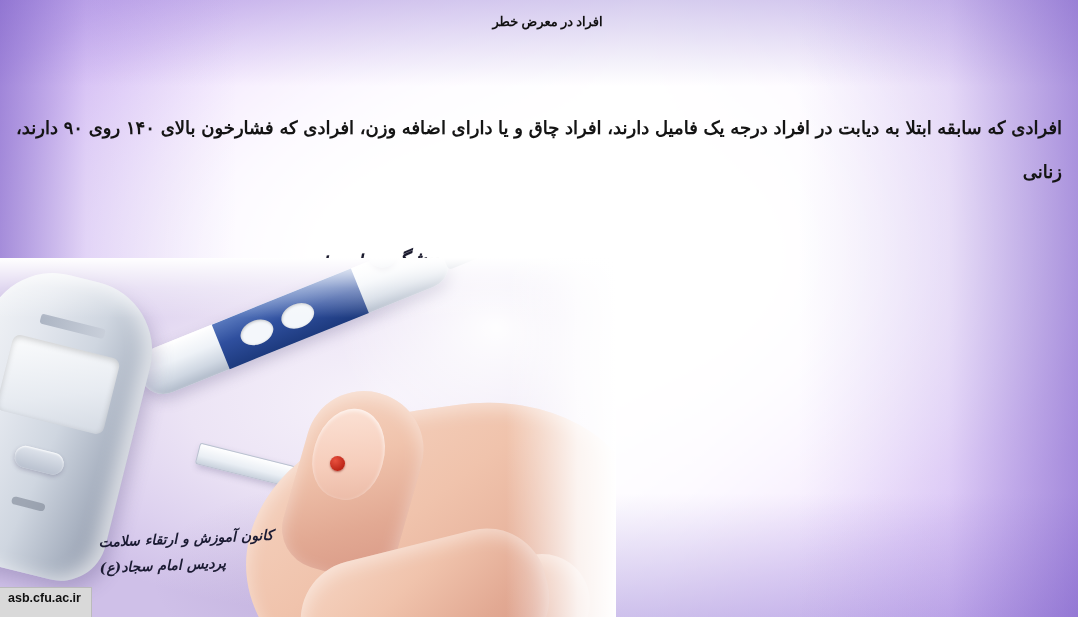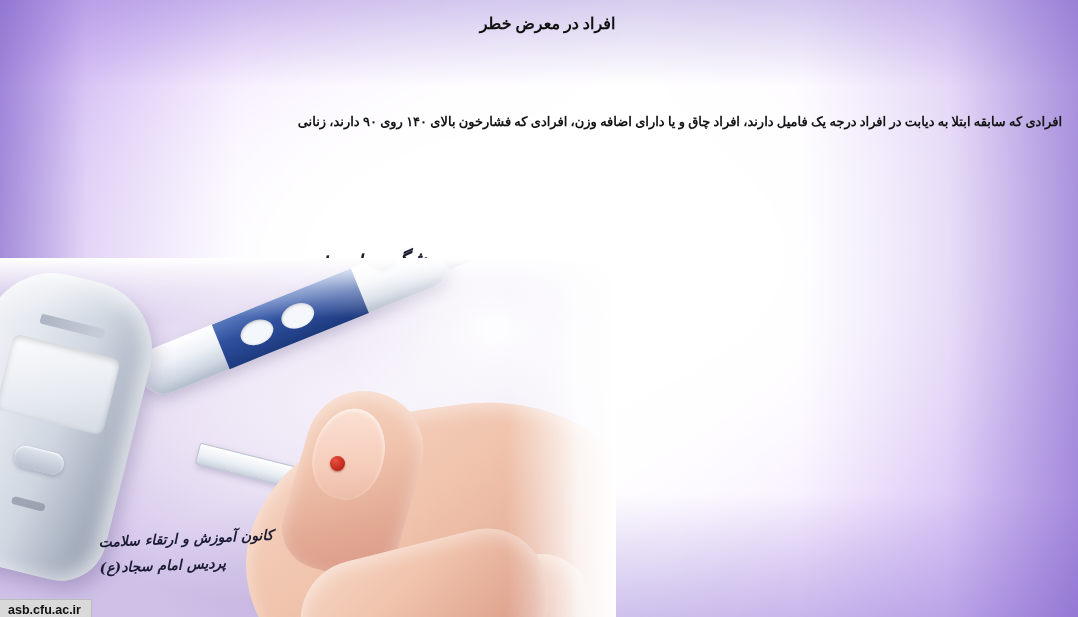--- a/index.html
+++ b/index.html
@@ -25,27 +25,27 @@
       linear-gradient(to bottom, rgba(120,90,200,.30) 0%, rgba(255,255,255,0) 14%,
                       rgba(255,255,255,0) 80%, rgba(120,90,200,.35) 100%);
   }
 
   
   .rtl{direction:rtl;text-align:right;}
   #title{
     position:absolute;top:14px;left:17px;right:0;
     text-align:center;
     font-family:"Liberation Serif", serif;
-    font-size:16px;font-weight:bold;color:#111;
+    font-size:13px;font-weight:bold;color:#111;
     letter-spacing:.4px;
   }
   #paragraph{
     position:absolute;top:106px;right:16px;width:1046px;
     font-family:"Liberation Serif", serif;
-    font-size:13px;font-weight:bold;color:#141414;
+    font-size:18px;font-weight:bold;color:#141414;
     line-height:2.45;
     text-align:justify;text-align-last:right;
     direction:rtl;
   }
   #paragraph span.ln{display:block;}
 
   
   #sub-head{
     position:absolute;top:246px;right:640px;width:300px;
     font-family:"DejaVu Serif", serif;
@@ -85,21 +85,21 @@
     transform-origin:left top;
   }
 
   
   #url-badge{
     position:absolute;left:0;bottom:0;
     background:#d9d9d9;
     color:#111;
     font-family:"Liberation Sans", sans-serif;
     font-size:12.5px;font-weight:bold;
-    padding:3px 10px 0 8px;
+    padding:3px 10px 12px 8px;
     direction:ltr;
     border-top:1px solid #bbb;border-right:1px solid #bbb;
   }
 
   
   #photo{
     position:absolute;left:0;top:258px;width:616px;height:359px;
     overflow:hidden;
     background:#efe9f6;
   }

